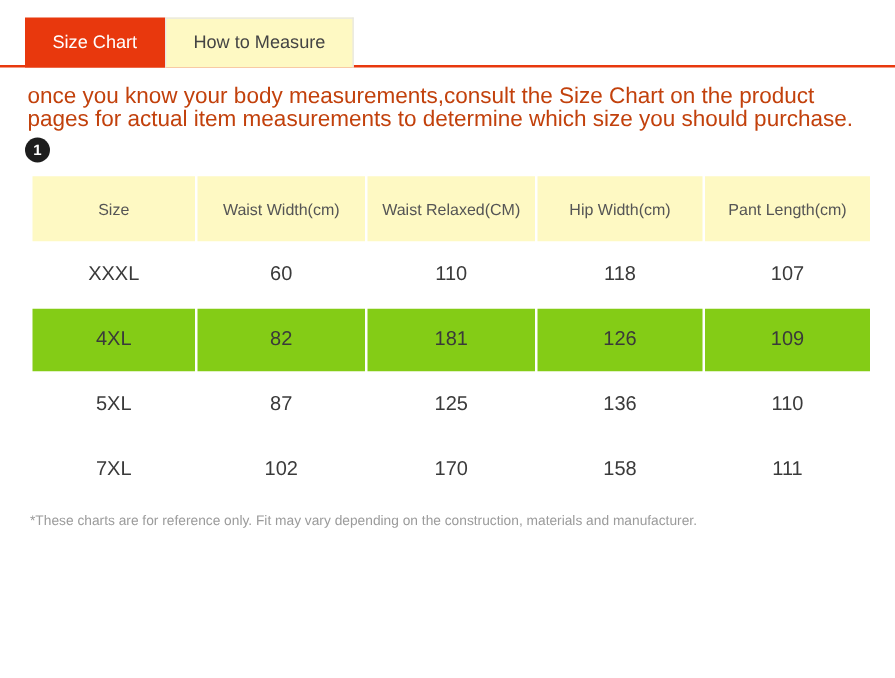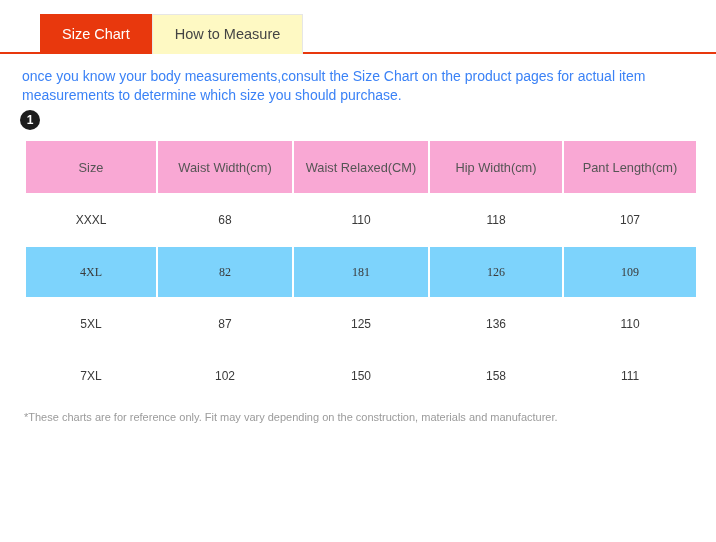--- a/index.html
+++ b/index.html
@@ -20,21 +20,21 @@
     width: 716px;
     height: 542px;
     box-sizing: border-box;
   }
 
   
   .tabbar {
     position: relative;
     height: 40px;
     margin-top: 14px;
-    padding-left: 40px;
+    padding-left: 20px;
     box-sizing: border-box;
     display: flex;
     align-items: stretch;
   }
   .tabbar::after {
     content: "";
     position: absolute;
     left: 0;
     right: 0;
     bottom: 0;
@@ -60,23 +60,23 @@
     background: #fef9c3;
     color: #444444;
     border: 1px solid #e6e6e6;
     border-bottom: none;
     line-height: 38px;
   }
 
   
   .intro {
     margin: 13px 22px 0 22px;
-    font-size: 14px;
+    font-size: 18px;
     line-height: 19px;
-    color: #3b82f6;
+    color: #c2410c;
     max-width: 680px;
   }
 
   .badge-row {
     margin: 5px 0 0 20px;
   }
   .badge {
     display: inline-block;
     width: 20px;
     height: 20px;
@@ -94,39 +94,38 @@
     margin: 9px 24px 0 24px;
     width: 668px;
     border-collapse: separate;
     border-spacing: 2px 2px;
     table-layout: fixed;
   }
   .table td {
     height: 50px;
     text-align: center;
     vertical-align: middle;
-    font-size: 12px;
+    font-size: 16px;
     color: #3a3a3a;
     padding: 0 2px;
   }
   .table col.c0 { width: 130px; }
   .table col.c1 { width: 134px; }
   .table col.c2 { width: 134px; }
   .table col.c3 { width: 132px; }
   .table col.c4 { width: 132px; }
 
   .table thead td {
-    background: #f9a8d4;
+    background: #fef9c3;
     color: #555555;
     font-size: 12.8px;
     height: 52px;
   }
   .table tbody tr.shaded td {
-    background: #7dd3fc;
-    font-family: Liberation Serif, serif;
+    background: #84cc16;
   }
   .table tbody tr.plain td {
     background: #ffffff;
   }
 
   
   .note {
     margin: 6px 24px 0 24px;
     font-size: 11px;
     color: #9b9b9b;
@@ -163,21 +162,21 @@
         <td>Size</td>
         <td>Waist Width(cm)</td>
         <td>Waist Relaxed(CM)</td>
         <td>Hip Width(cm)</td>
         <td>Pant Length(cm)</td>
       </tr>
     </thead>
     <tbody>
       <tr class="plain">
         <td>XXXL</td>
-        <td>68</td>
+        <td>60</td>
         <td>110</td>
         <td>118</td>
         <td>107</td>
       </tr>
       <tr class="shaded">
         <td>4XL</td>
         <td>82</td>
         <td>181</td>
         <td>126</td>
         <td>109</td>
@@ -185,21 +184,21 @@
       <tr class="plain">
         <td>5XL</td>
         <td>87</td>
         <td>125</td>
         <td>136</td>
         <td>110</td>
       </tr>
       <tr class="plain">
         <td>7XL</td>
         <td>102</td>
-        <td>150</td>
+        <td>170</td>
         <td>158</td>
         <td>111</td>
       </tr>
     </tbody>
   </table>
 
   <div class="note">*These charts are for reference only. Fit may vary depending on the construction, materials and manufacturer.</div>
 
 </div>
 

